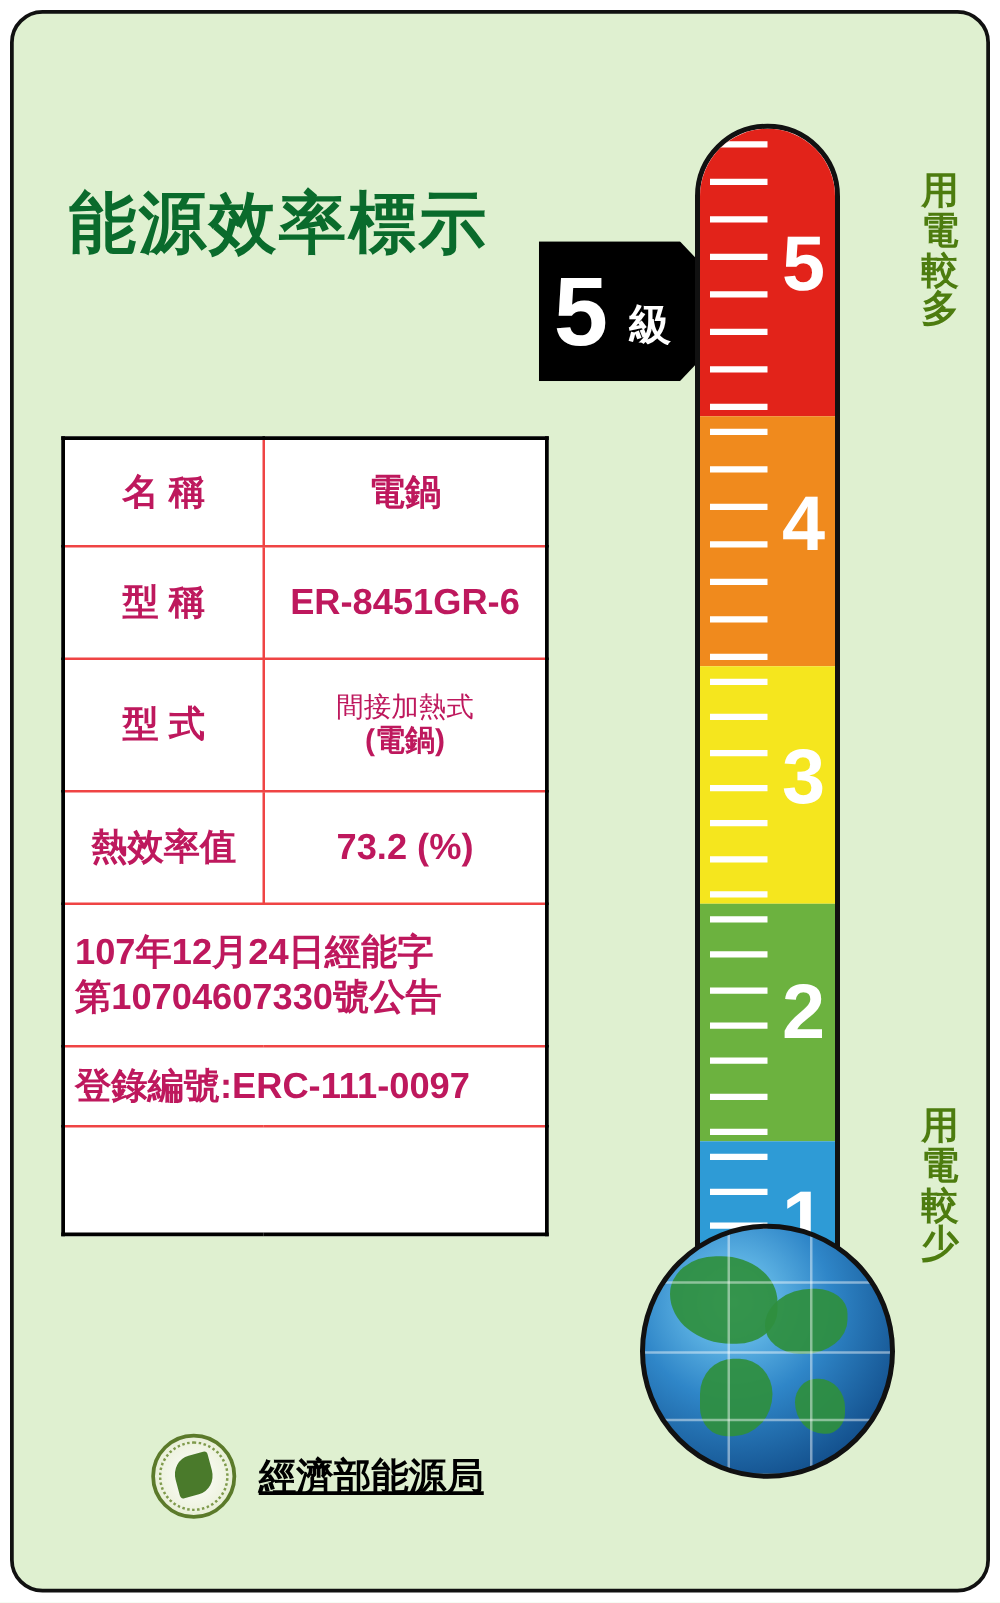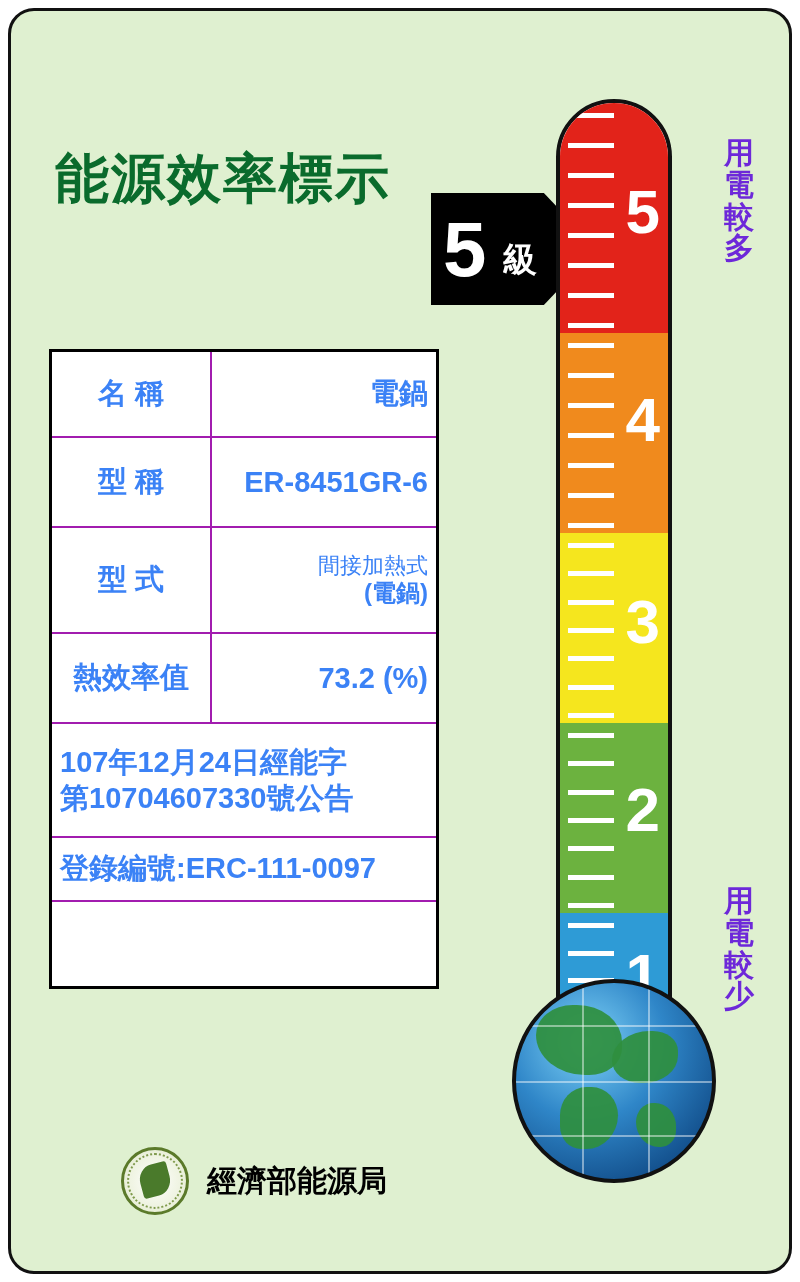--- a/index.html
+++ b/index.html
@@ -99,34 +99,34 @@
     position: absolute;
     left: 38px;
     top: 338px;
     width: 390px;
     border: 3px solid #000000;
     border-collapse: collapse;
     background: #ffffff;
     table-layout: fixed;
   }
   .spec-table td {
-    border: 2px solid #a21caf;
+    border: 2px solid #ef4444;
     padding: 0 8px;
     font-size: 29px;
     font-weight: bold;
-    color: #3b82f6;
+    color: #be185d;
     vertical-align: middle;
   }
   .spec-table td.k {
     width: 142px;
     text-align: center;
     white-space: nowrap;
   }
   .spec-table td.v {
-    text-align: right;
+    text-align: center;
   }
   .row-name td { height: 84px; }
   .row-model td { height: 88px; margin-left: 44px; }
   .row-type td { height: 104px; }
   .row-eff td { height: 88px; }
   .v-sub {
     display: block;
     font-size: 24px;
     font-weight: bold;
     line-height: 1.2;
@@ -184,20 +184,21 @@
     position: absolute;
     inset: 3px;
     border-radius: 50%;
     border: 2px dotted #7f9a4c;
   }
   .bureau-name {
     font-size: 30px;
     font-weight: bold;
     color: #000000;
     white-space: nowrap;
+    text-decoration: underline;
   }
 
   
   .thermo {
     position: absolute;
     left: 545px;
     top: 88px;
     width: 116px;
     height: 940px;
   }
@@ -268,23 +269,24 @@
     background: rgba(255,255,255,.45);
   }
   .bulb .grid-h { left: 0; width: 100%; height: 2px; }
   .bulb .grid-v { top: 0; height: 100%; width: 2px; }
 
   .side-label {
     position: absolute;
     width: 44px;
     font-size: 30px;
     font-weight: bold;
-    color: #6d28d9;
+    color: #4d7c0f;
     line-height: 1.06;
     text-align: center;
+    margin-left: 13px;
   }
   .side-top { left: 706px; top: 126px; }
   .side-bottom { left: 706px; top: 874px; }
 </style>
 </head>
 <body>
 
 <div class="label-card">
 
   <div class="hdr-line2">能源效率標示</div>

